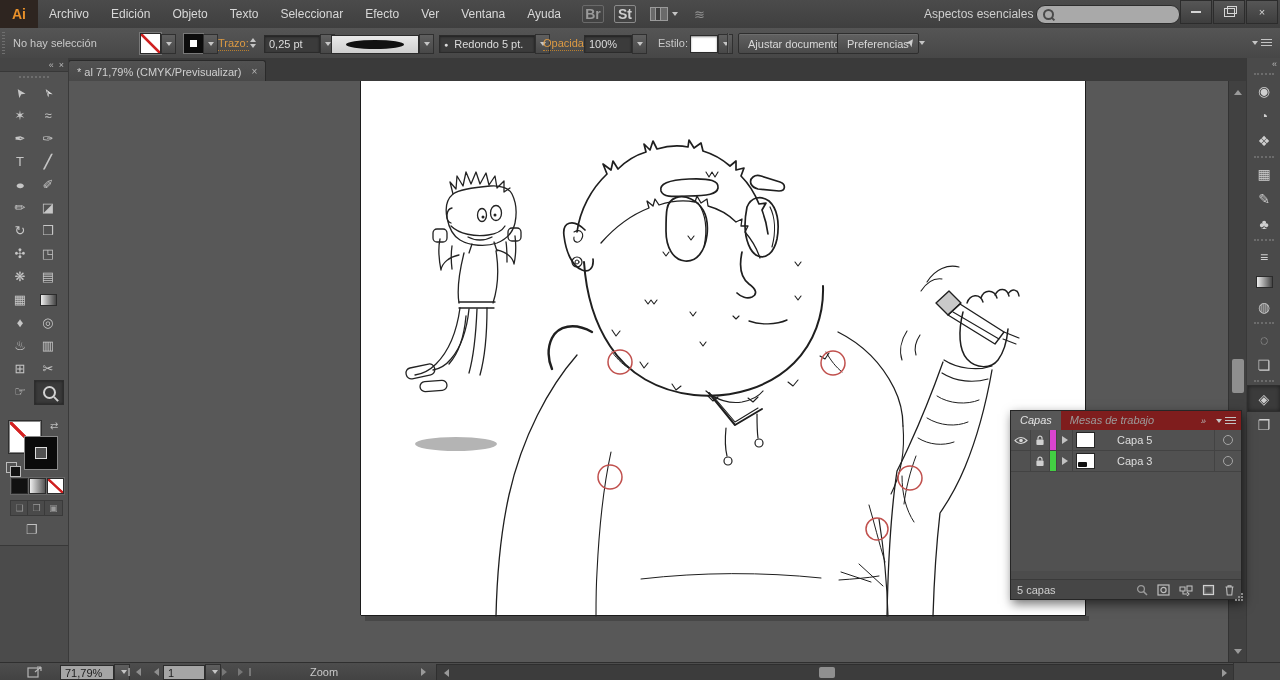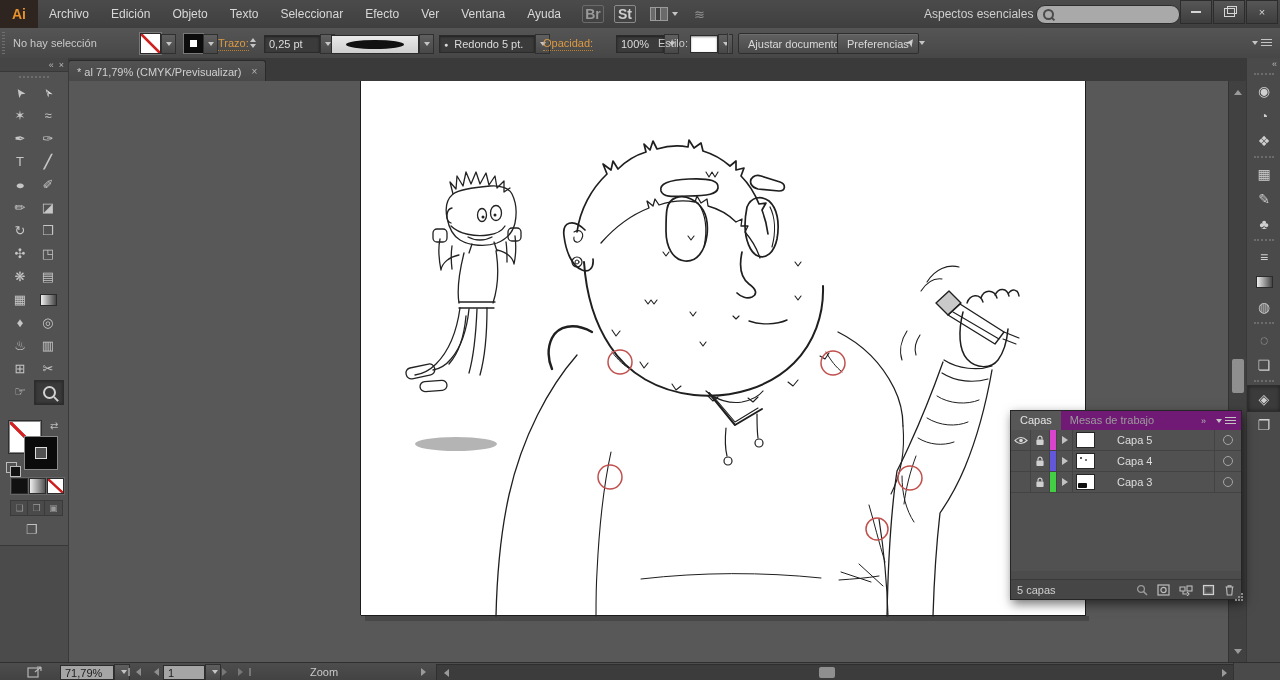--- a/index.html
+++ b/index.html
@@ -121,21 +121,21 @@
   #dock{position:absolute;left:1246px;top:58px;width:34px;height:604px;background:#4a4a4a;border-left:1px solid #393939;}
   #dock-collapse{height:12px;display:flex;justify-content:flex-end;align-items:center;padding-right:4px;color:#b5b5b5;font-size:9px;}
   .dock-grip{height:8px;display:flex;justify-content:center;align-items:center;}
   .dock-grip i{width:20px;border-top:2px dotted #6c6c6c;}
   .dock-icon{height:25px;display:flex;align-items:center;justify-content:center;color:#cfcfcf;font-size:14px;}
   .dock-icon.active{background:#3b3b3b;border:1px solid #2e2e2e;box-shadow:inset 0 0 4px rgba(0,0,0,.5);}
 
   
   #layers-panel{position:absolute;left:1010px;top:410px;width:230px;height:188px;background:#4c4c4c;
     border:1px solid #262626;box-shadow:2px 4px 10px rgba(0,0,0,.55);}
-  #lp-header{height:19px;background:#701a75;display:flex;align-items:center;border-bottom:6px solid #c4b5fd;}
+  #lp-header{height:19px;background:#7f1d1d;display:flex;align-items:center;border-bottom:6px solid #c4b5fd;font-style:italic;}
   .lp-tab{padding:0 9px;line-height:19px;font-size:11px;}
   .lp-tab.active{background:#575757;color:#e4e4e4;}
   .lp-tab.inactive{color:#9b9b9b;}
   #lp-header-right{margin-left:auto;display:flex;align-items:center;gap:6px;padding-right:5px;color:#b8b8b8;font-size:9px;}
   #lp-rows{position:absolute;left:0;top:19px;width:230px;height:141px;background:#515151;}
   .lrow{position:relative;height:20px;display:flex;align-items:center;border-bottom:1px solid #434343;}
   .lrow.selected{background:#5e6876;}
   .lcell{height:20px;display:flex;align-items:center;justify-content:center;border-right:1px solid #434343;}
   .c-eye{width:19px;}.c-lock{width:18px;}
   .c-color{width:6px;height:20px;border-right:1px solid #434343;}
@@ -245,21 +245,21 @@
     <div class="abs row" style="left:439px;top:6px;">
       <div class="field" style="width:86px;gap:6px;">
         <span style="font-size:7px;">●</span>
         <span>Redondo 5 pt.</span>
       </div>
       <div class="dd">
           <span class="caret"></span>
         </div>
     </div>
     <span class="abs cb-accent" style="left:543px;top:9px;">Opacidad:</span>
-    <div class="abs row" style="left:616px;top:6px;">
+    <div class="abs row" style="left:584px;top:6px;">
       <div class="field" style="width:38px;">100%</div>
       <div class="dd">
           <span class="caret"></span>
         </div>
     </div>
     <span class="abs cb-label" style="left:658px;top:9px;">Estilo:</span>
     <div class="abs row" style="left:690px;top:6px;">
       <div class="field" style="width:18px;background:#fff;"></div>
       <div class="dd">
           <span class="caret"></span>
@@ -570,38 +570,20 @@
           </span>
         </div>
         <div class="lrow">
           <span class="lcell c-eye"></span>
           <span class="lcell c-lock">
             <svg width="10" height="11" viewBox="0 0 10 11">
               <rect x="1.4" y="4.6" width="7.2" height="5.4" rx="1" fill="#d0d0d0"></rect>
               <path d="M3,4.6 V3.2 a2,2 0 0 1 4,0 V4.6" fill="none" stroke="#d0d0d0" stroke-width="1.2"></path>
             </svg>
           </span>
-          <span class="c-color" style="background:#6257d8"></span>
-          <span class="lcell c-arrow">
-            <i class="arr-r"></i>
-          </span>
-          <span class="thumb thumb-dots"></span>
-          <span class="lname">Capa 4</span>
-          <span class="c-target">
-            <span class="circ"></span>
-          </span>
-        </div>
-        <div class="lrow">
-          <span class="lcell c-eye"></span>
-          <span class="lcell c-lock">
-            <svg width="10" height="11" viewBox="0 0 10 11">
-              <rect x="1.4" y="4.6" width="7.2" height="5.4" rx="1" fill="#d0d0d0"></rect>
-              <path d="M3,4.6 V3.2 a2,2 0 0 1 4,0 V4.6" fill="none" stroke="#d0d0d0" stroke-width="1.2"></path>
-            </svg>
-          </span>
           <span class="c-color" style="background:#43cf43"></span>
           <span class="lcell c-arrow">
             <i class="arr-r"></i>
           </span>
           <span class="thumb thumb-blob"></span>
           <span class="lname">Capa 3</span>
           <span class="c-target">
             <span class="circ"></span>
           </span>
         </div>

